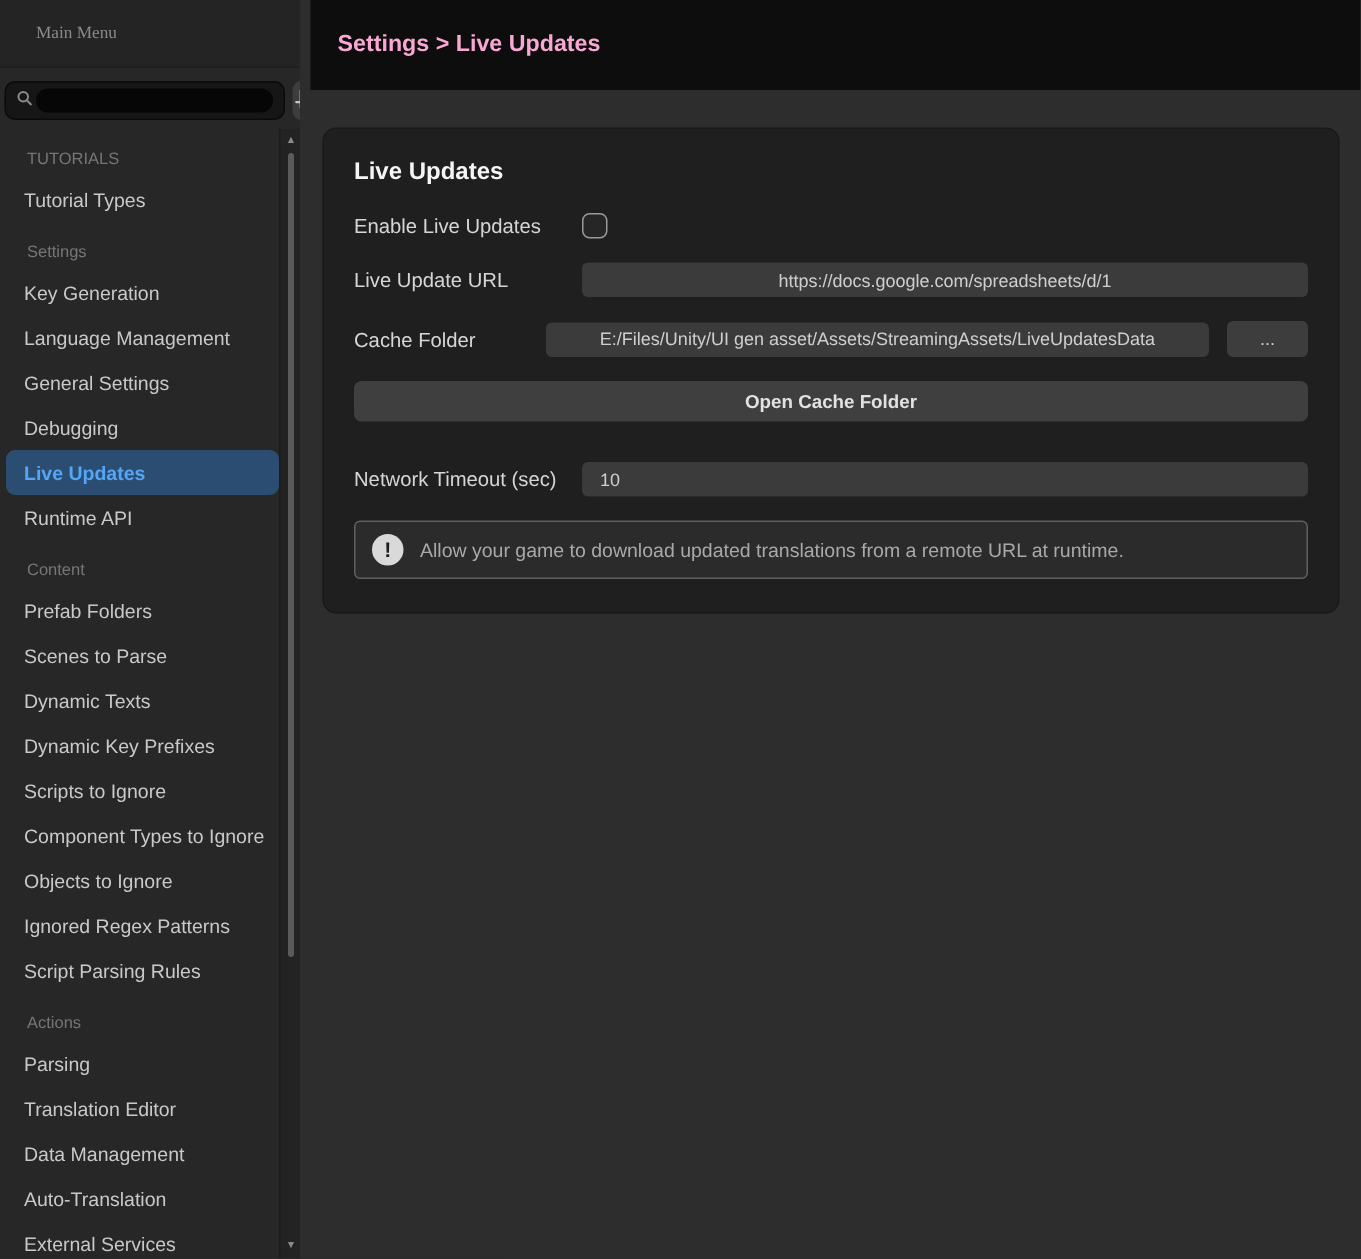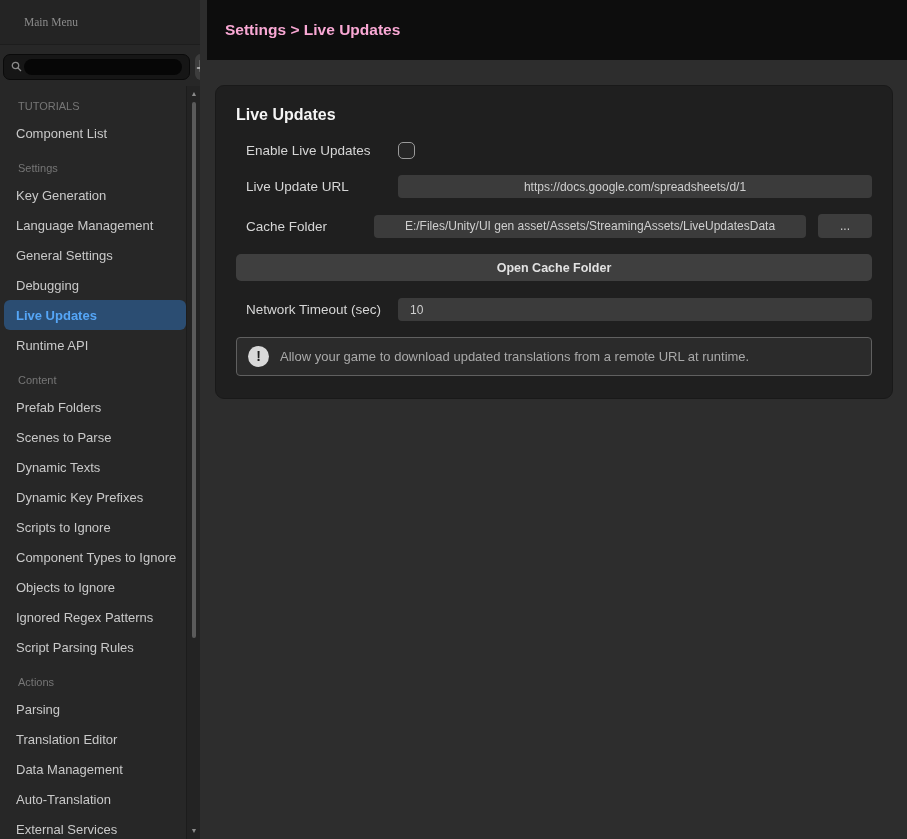--- a/index.html
+++ b/index.html
@@ -36,34 +36,34 @@
 
   
   .main { flex:1; display:flex; flex-direction:column; background:#2d2d2d; padding-left:7px; }
   .topbar { height:60px; background:#0d0d0d; display:flex; align-items:center; padding-left:18px; }
   .topbar-title { color:#f9a8d4; font-size:15.5px; font-weight:bold; }
 
   .content { flex:1; padding:25px 14px 0 8px; }
   .card { background:#1f1f1f; border:1px solid #191919; border-radius:9px; padding:20px 20px 22px 20px; }
   .card-title { color:#f5f5f5; font-size:16px; font-weight:bold; margin-bottom:18px; }
 
-  .row { display:flex; align-items:center; margin-bottom:16px;margin-left:10px; }
+  .row { display:flex; align-items:center; margin-bottom:16px; }
   .row-label { width:152px; flex-shrink:0; color:#d6d6d6; font-size:13.5px; }
   .row-label.narrow { width:128px; }
 
   .checkbox { width:17px; height:17px; border:1.5px solid #9a9a9a; border-radius:5px; background:#262626; cursor:pointer; }
 
   .text-input { flex:1; height:23px; background:#3b3b3b; border:none; border-radius:4px; color:#cfcfcf;
                 font-size:12px; padding:0 12px; outline:none; font-family:"Liberation Sans",sans-serif; }
   .text-input.centered { text-align:center; }
   .browse-btn { width:54px; height:24px; margin-left:12px; background:#3d3d3d; border:none; border-radius:4px;
                 color:#cfcfcf; font-size:12px; cursor:pointer; }
 
   .wide-btn { width:100%; height:27px; background:#3f3f3f; border:none; border-radius:5px; color:#e2e2e2;
-              font-size:12.5px; font-weight:bold; cursor:pointer; margin-bottom:17px;
+              font-size:12.5px; font-weight:bold; cursor:pointer; margin-bottom:27px;
               font-family:"Liberation Sans",sans-serif; }
 
   .info-box { display:flex; align-items:center; gap:11px; border:1px solid #606060; border-radius:4px;
               background:#2b2b2b; padding:8px 11px; }
   .info-icon { width:21px; height:21px; flex-shrink:0; border-radius:50%; background:#d9d9d9; color:#1d1d1d;
                font-weight:bold; font-size:14px; text-align:center; line-height:21px; }
   .info-text { color:#a9a9a9; font-size:13px; }
 </style>
 </head>
 <body>
@@ -92,21 +92,21 @@
             <line x1="2.5" y1="10" x2="8.5" y2="10"></line>
             <line x1="10.5" y1="2.5" x2="10.5" y2="13.5"></line>
             <line x1="7.5" y1="6" x2="13.5" y2="6"></line>
           </svg>
         </span>
       </button>
     </div>
 
     <div class="nav">
       <div class="nav-section-label">TUTORIALS</div>
-      <div class="nav-item">Component List</div>
+      <div class="nav-item">Tutorial Types</div>
 
       <div class="nav-section-label">Settings</div>
       <div class="nav-item">Key Generation</div>
       <div class="nav-item">Language Management</div>
       <div class="nav-item">General Settings</div>
       <div class="nav-item">Debugging</div>
       <div class="nav-item selected">Live Updates</div>
       <div class="nav-item">Runtime API</div>
 
       <div class="nav-section-label">Content</div>

